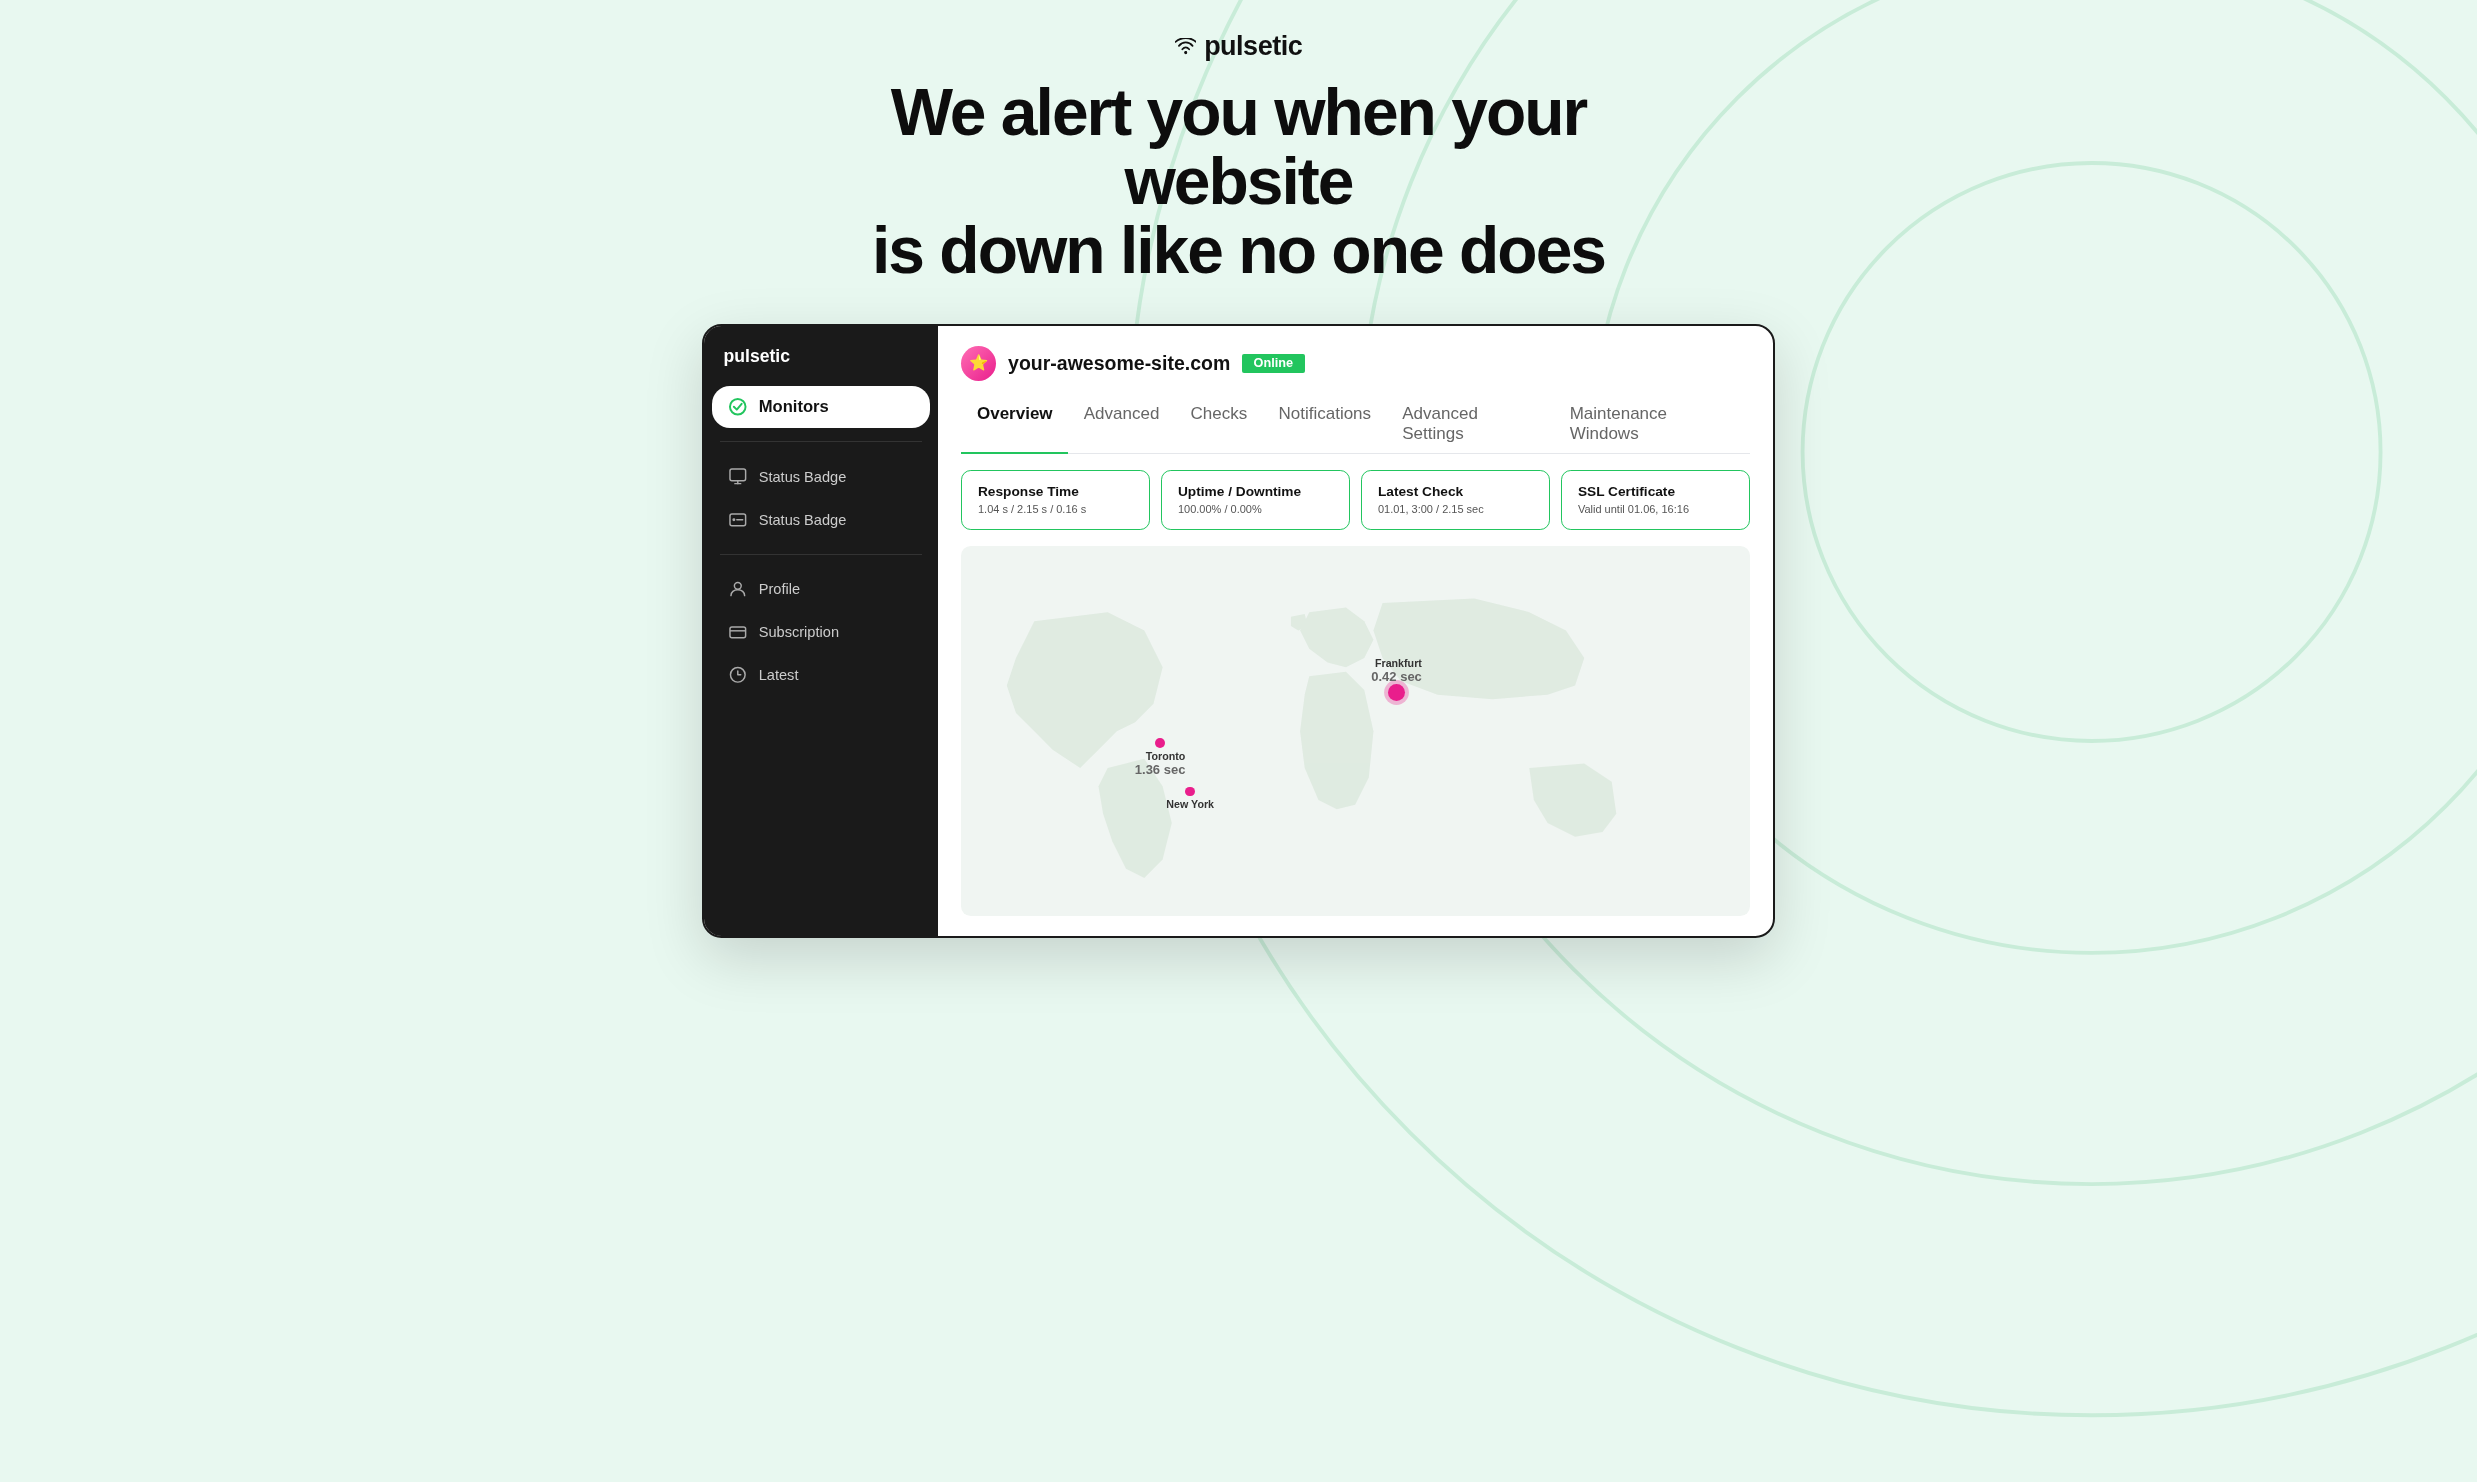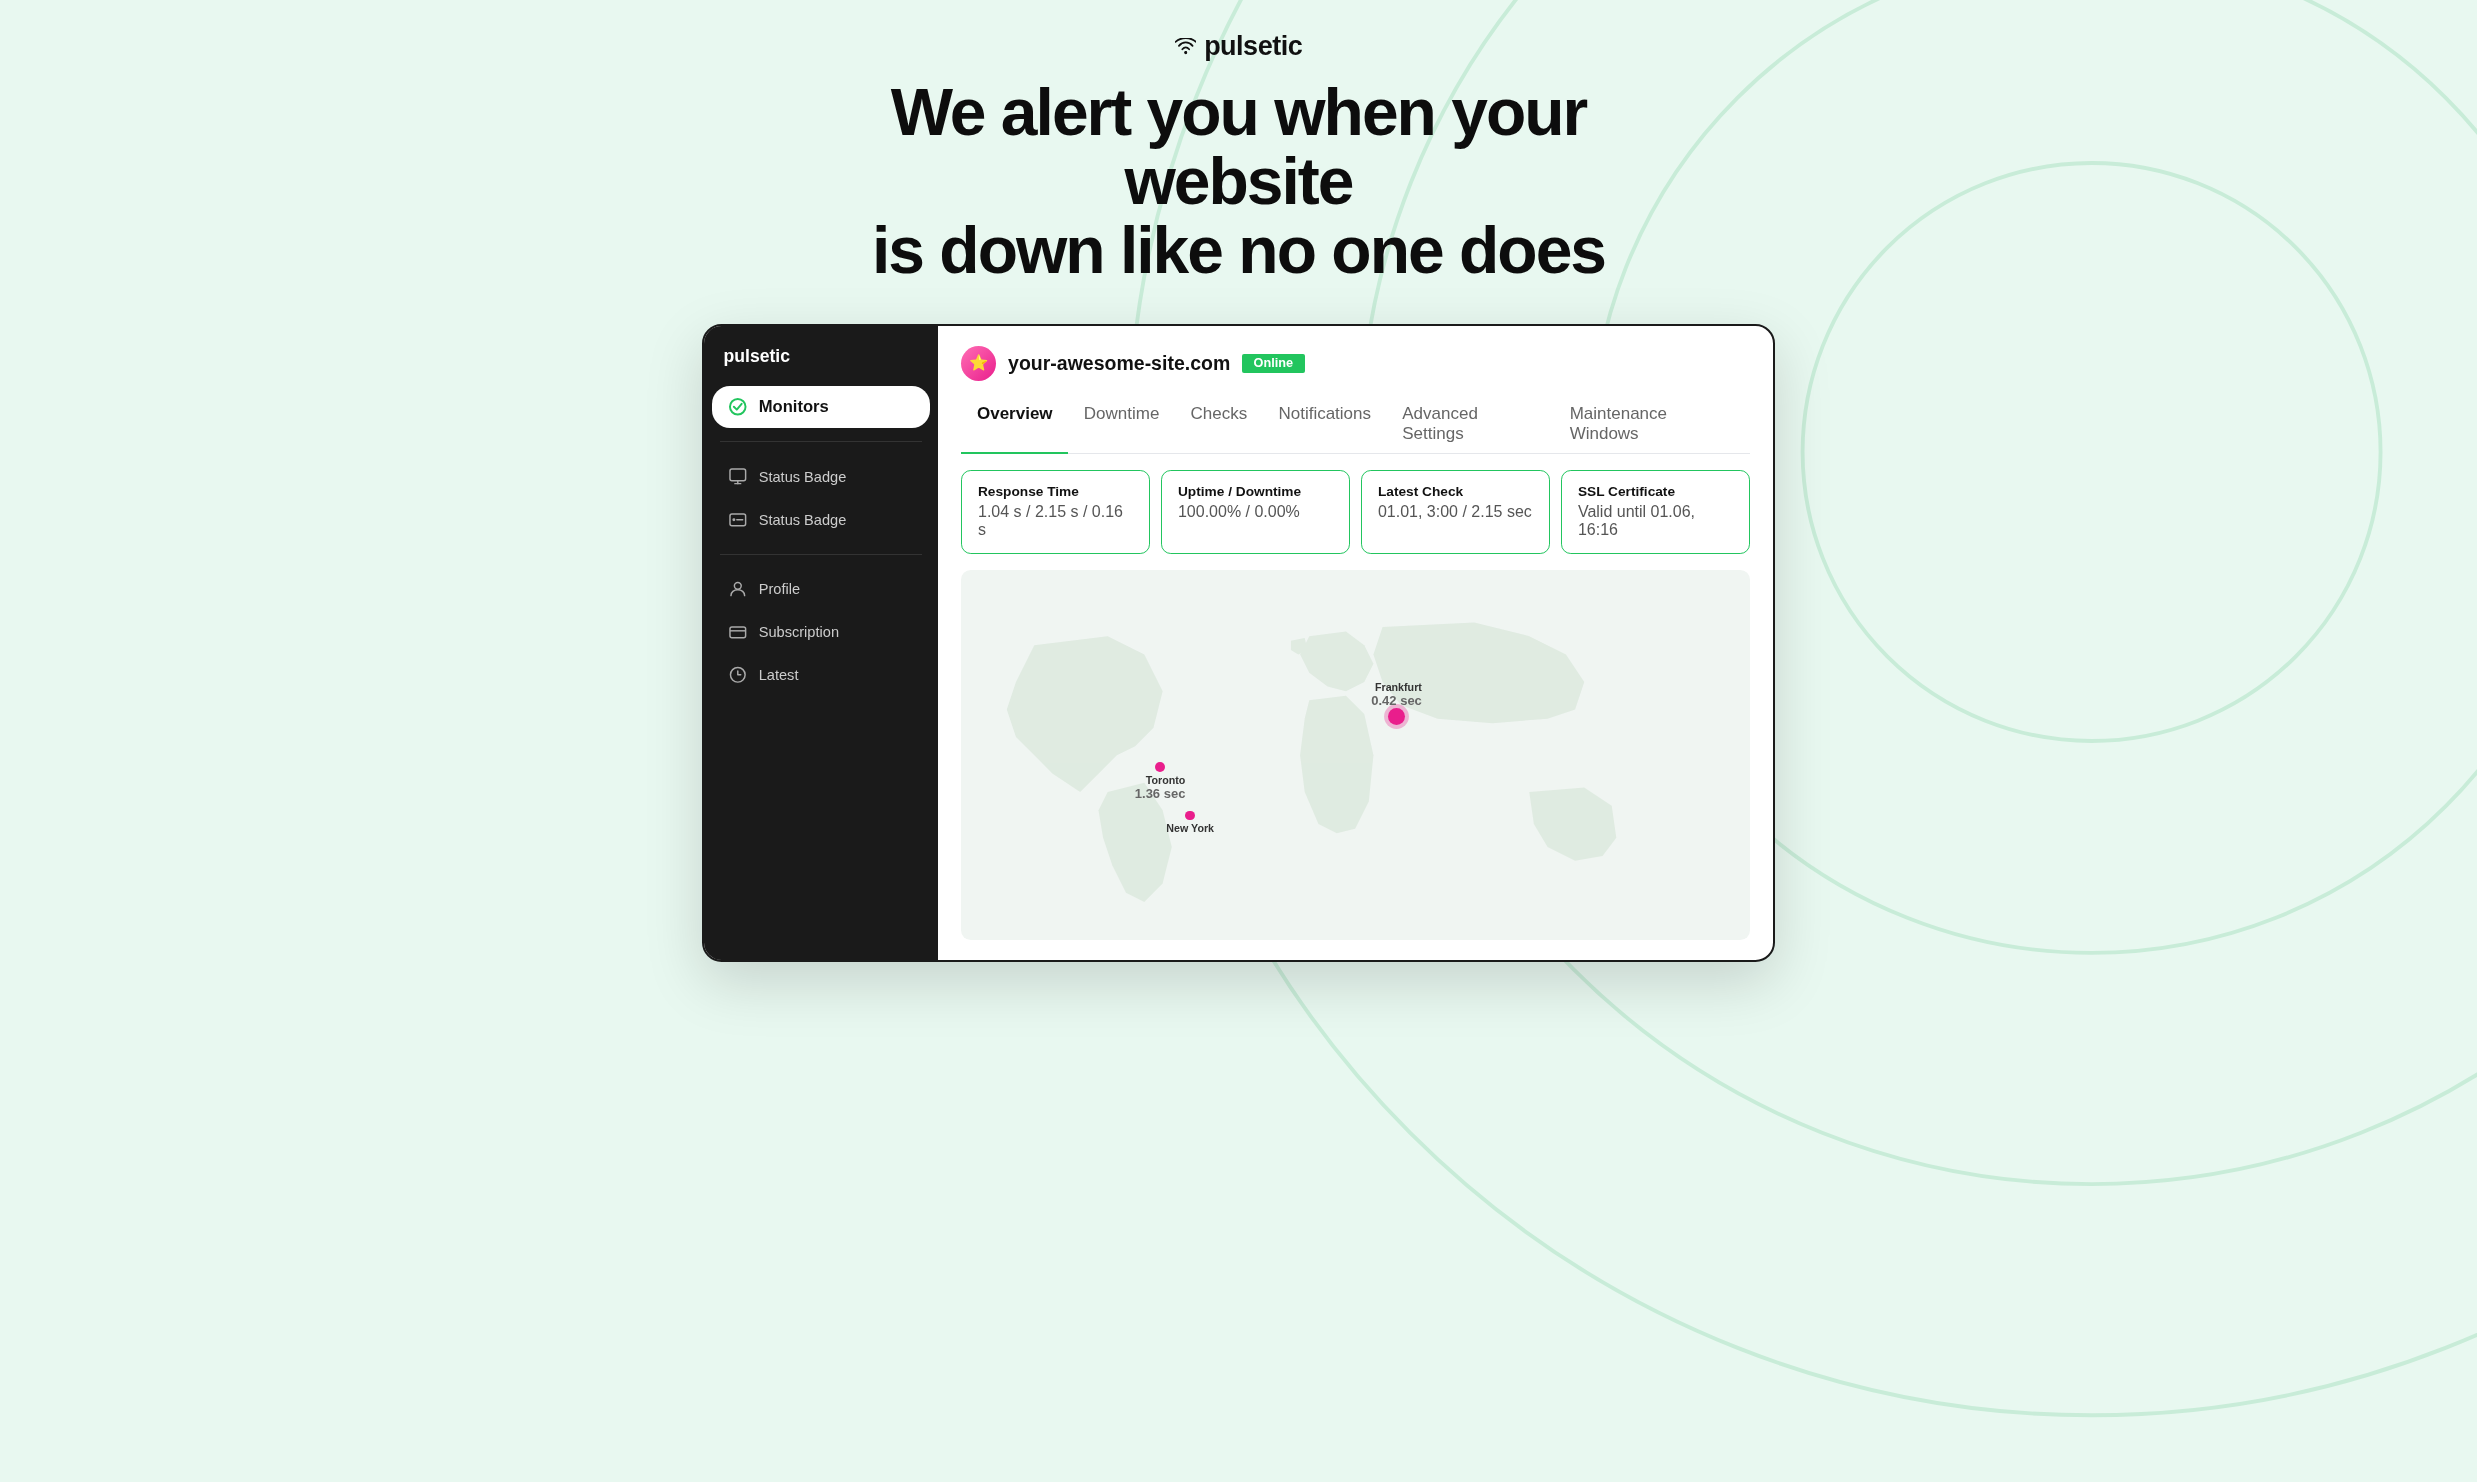--- a/index.html
+++ b/index.html
@@ -207,21 +207,21 @@
     }
 
     .stat-card-title {
       font-size: 13.7px;
       font-weight: 700;
       color: #111;
       margin-bottom: 3.9px;
     }
 
     .stat-card-value {
-      font-size: 16px;
+      font-size: 11px;
       color: #555;
     }
 
     
     .map-area {
       flex: 1;
       background: #f0f5f2;
       border-radius: 9.8px;
       position: relative;
       min-height: 195px;
@@ -373,21 +373,21 @@
     <div class="monitor-header">
       <div class="monitor-avatar">
         <span>⭐</span>
       </div>
       <span class="monitor-name">your-awesome-site.com</span>
       <span class="online-badge">Online</span>
     </div>
 
     <div class="tabs">
       <div class="tab active">Overview</div>
-      <div class="tab">Downtime</div>
+      <div class="tab">Advanced</div>
       <div class="tab">Checks</div>
       <div class="tab">Notifications</div>
       <div class="tab">Advanced Settings</div>
       <div class="tab">Maintenance Windows</div>
     </div>
 
     <div class="stats-grid">
       <div class="stat-card">
         <div class="stat-card-title">Response Time</div>
         <div class="stat-card-value">1.04 s / 2.15 s / 0.16 s</div>

